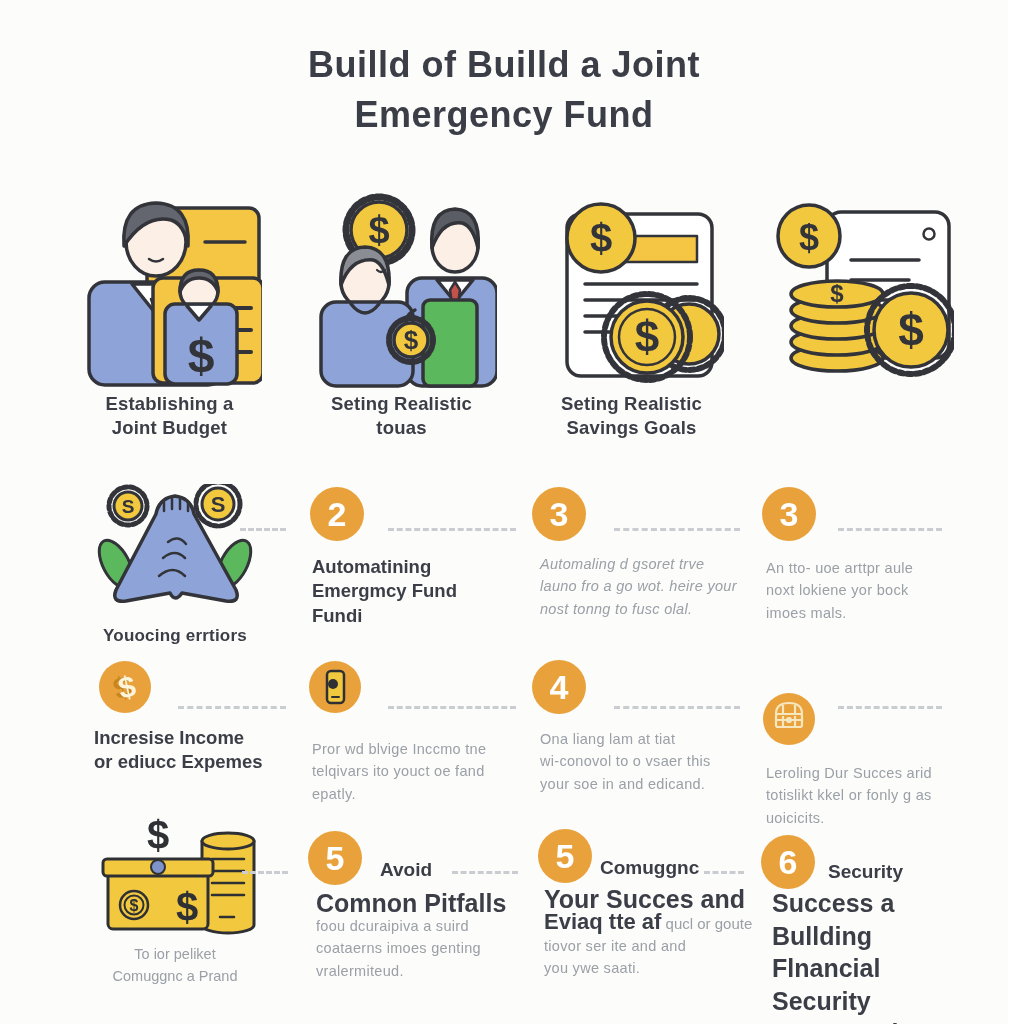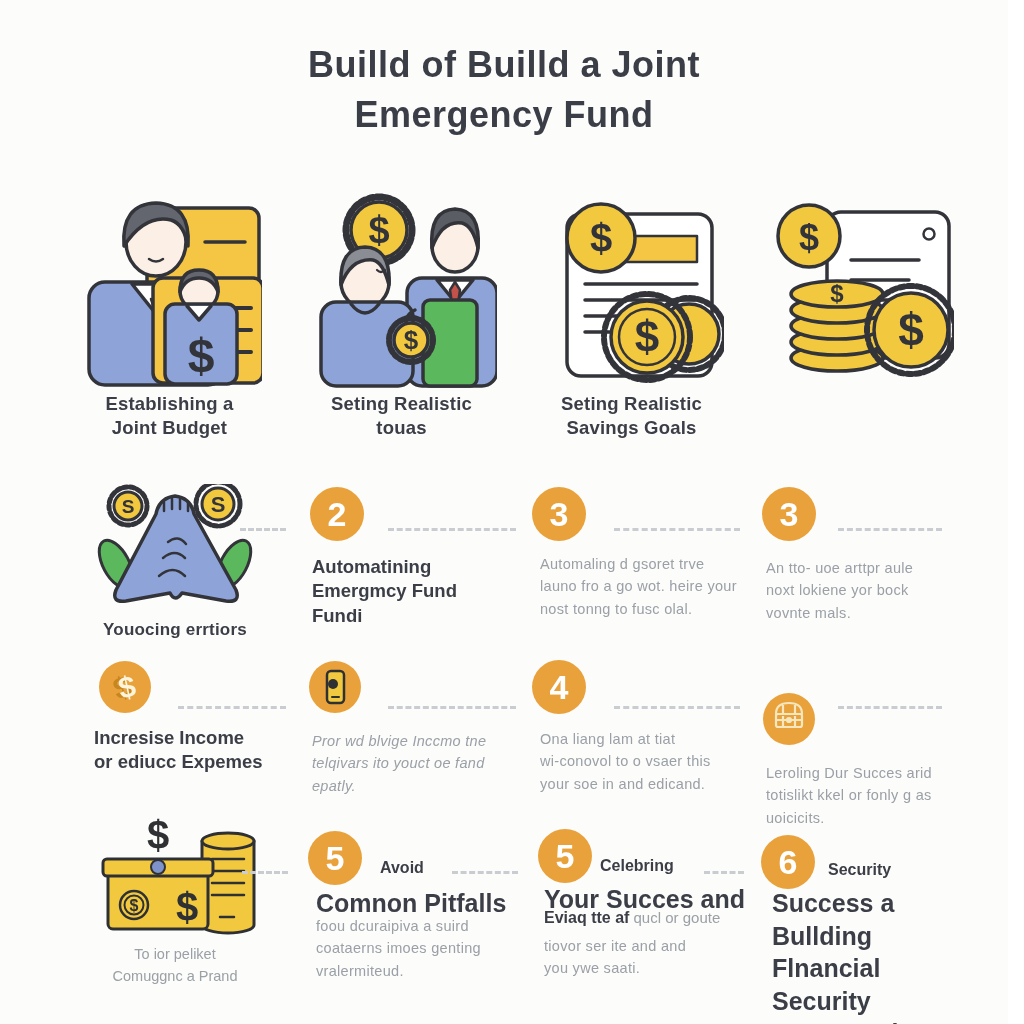--- a/index.html
+++ b/index.html
@@ -8,32 +8,32 @@
     background:#fcfcfb;font-family:"Liberation Sans",sans-serif;color:#3b3e46;
   }
   .title{
     position:absolute;top:40px;left:0;width:100%;text-align:center;
     font-size:36px;font-weight:bold;line-height:1.38;letter-spacing:.5px;
     color:#3b3e46;white-space:pre-line;
   }
   .cell{position:absolute;width:235px;}
   .center{text-align:center;}
   .r1label{margin-top:4px;font-size:18.5px;font-weight:bold;line-height:1.32;white-space:pre-line;letter-spacing:.2px;}
-  .r2label{margin-top:8px;font-size:17px;font-weight:bold;letter-spacing:.2px;}
+  .r2label{margin-top:14px;font-size:17px;font-weight:bold;letter-spacing:.2px;}
   .numcircle{
     width:54px;height:54px;border-radius:50%;background:#E9A23B;color:#ffffff;
     font-size:34px;font-weight:bold;display:flex;align-items:center;justify-content:center;
   }
   .badge{width:54px;height:54px;}
   .heading{font-size:18.5px;font-weight:bold;line-height:1.32;white-space:pre-line;}
   .body{font-size:14.5px;color:#9aa0a6;line-height:1.55;white-space:pre-line;letter-spacing:.3px;}
   .caption{font-size:14.5px;color:#9aa0a6;line-height:1.55;white-space:pre-line;text-align:center;}
   .dash{position:absolute;border-top:3px dashed #c9ccd1;height:0;}
   .abs{position:absolute;}
-  .boldword{font-size:16px;font-weight:bold;}
+  .boldword{font-size:19px;font-weight:bold;}
   .h2{font-size:25px;font-weight:bold;line-height:1.3;white-space:pre-line;}
   .graybit{font-size:15px;color:#9aa0a6;font-weight:normal;}
   svg{display:block;}
   .mx{margin-left:auto;margin-right:auto;}
 </style>
 </head>
 <body>
 
 <div class="canvas">
 
@@ -153,50 +153,50 @@
 
   <div class="cell" style="left:290px;top:487px;">
     <div class="numcircle" style="margin-left:20px;">2</div>
     <div class="heading" style="margin:14px 0 0 22px;">Automatining
 Emergmcy Fund
 Fundi</div>
   </div>
 
   <div class="cell" style="left:520px;top:487px;">
     <div class="numcircle" style="margin-left:12px;">3</div>
-    <div class="body" style="margin:12px 0 0 20px;">Automaling d gsoret trve
+    <div class="body" style="margin:12px 0 0 20px;font-style:italic;">Automaling d gsoret trve
 launo fro a go wot. heire your
 nost tonng to fusc olal.</div>
   </div>
 
   <div class="cell" style="left:750px;top:487px;">
     <div class="numcircle" style="margin-left:12px;">3</div>
     <div class="body" style="margin:16px 0 0 16px;">An tto- uoe arttpr aule
 noxt lokiene yor bock
-vovnte mals.</div>
+imoes mals.</div>
   </div>
 
   <div class="cell" style="left:60px;top:660px;">
     <svg class="badge" style="margin-left:38px;" viewBox="0 0 54 54">
       <circle cx="27" cy="27" r="26" fill="#E9A23B"></circle>
       <text x="24" y="37" font-size="30" font-weight="bold" fill="#C8861E" transform="rotate(-18 27 27)" text-anchor="middle">$</text>
       <text x="29" y="38" font-size="30" font-weight="bold" fill="#FDF4DC" transform="rotate(-12 27 27)" text-anchor="middle">$</text>
     </svg>
     <div class="heading" style="margin:12px 0 0 34px;">Incresise Income
 or ediucc Expemes</div>
   </div>
 
   <div class="cell" style="left:290px;top:660px;">
     <svg class="badge" style="margin-left:18px;" viewBox="0 0 54 54">
       <circle cx="27" cy="27" r="26" fill="#E9A23B"></circle>
       <rect x="19" y="11" width="17" height="32" rx="4" fill="#F2C83F" stroke="#2F3033" stroke-width="2.5"></rect>
       <circle cx="25" cy="24" r="5" fill="#2F3033"></circle>
       <path d="M24 37 h7" stroke="#2F3033" stroke-width="2" stroke-linecap="round"></path>
     </svg>
-    <div class="body" style="margin:16px 0 0 22px;font-style:italic;">Pror wd blvige Inccmo tne
+    <div class="body" style="margin:24px 0 0 22px;">Pror wd blvige Inccmo tne
 telqivars ito youct oe fand
 epatly.</div>
   </div>
 
   <div class="cell" style="left:520px;top:660px;">
     <div class="numcircle" style="margin-left:12px;">4</div>
     <div class="body" style="margin:14px 0 0 20px;">Ona liang lam at tiat
 wi-conovol to o vsaer this
 your soe in and edicand.</div>
   </div>
@@ -240,23 +240,23 @@
     <div class="numcircle abs" style="left:18px;top:16px;">5</div>
     <div class="boldword abs" style="left:90px;top:44px;">Avoid</div>
     <div class="h2 abs" style="left:26px;top:72px;">Comnon Pitfalls</div>
     <div class="body abs" style="left:26px;top:100px;">foou dcuraipiva a suird
 coataerns imoes genting
 vralermiteud.</div>
   </div>
 
   <div class="cell" style="left:520px;top:815px;height:175px;">
     <div class="numcircle abs" style="left:18px;top:14px;">5</div>
-    <div class="boldword abs" style="left:80px;top:42px;">Celebring</div>
+    <div class="boldword abs" style="left:80px;top:42px;">Comuggnc</div>
     <div class="h2 abs" style="left:24px;top:68px;">Your Succes and</div>
-    <div class="abs" style="left:24px;top:94px;"><span class="boldword" style="font-size:16px;">Eviaq tte af</span><span class="graybit"> qucl or goute</span></div>
+    <div class="abs" style="left:24px;top:94px;"><span class="boldword" style="font-size:22px;">Eviaq tte af</span><span class="graybit"> qucl or goute</span></div>
     <div class="body abs" style="left:24px;top:120px;">tiovor ser ite and and
 you ywe saati.</div>
   </div>
 
   <div class="cell" style="left:750px;top:815px;height:175px;">
     <div class="numcircle abs" style="left:11px;top:20px;">6</div>
     <div class="boldword abs" style="left:78px;top:46px;">Security</div>
     <div class="h2 abs" style="left:22px;top:72px;">Success a Bullding
 Flnancial Security
 as a Couple.</div>

